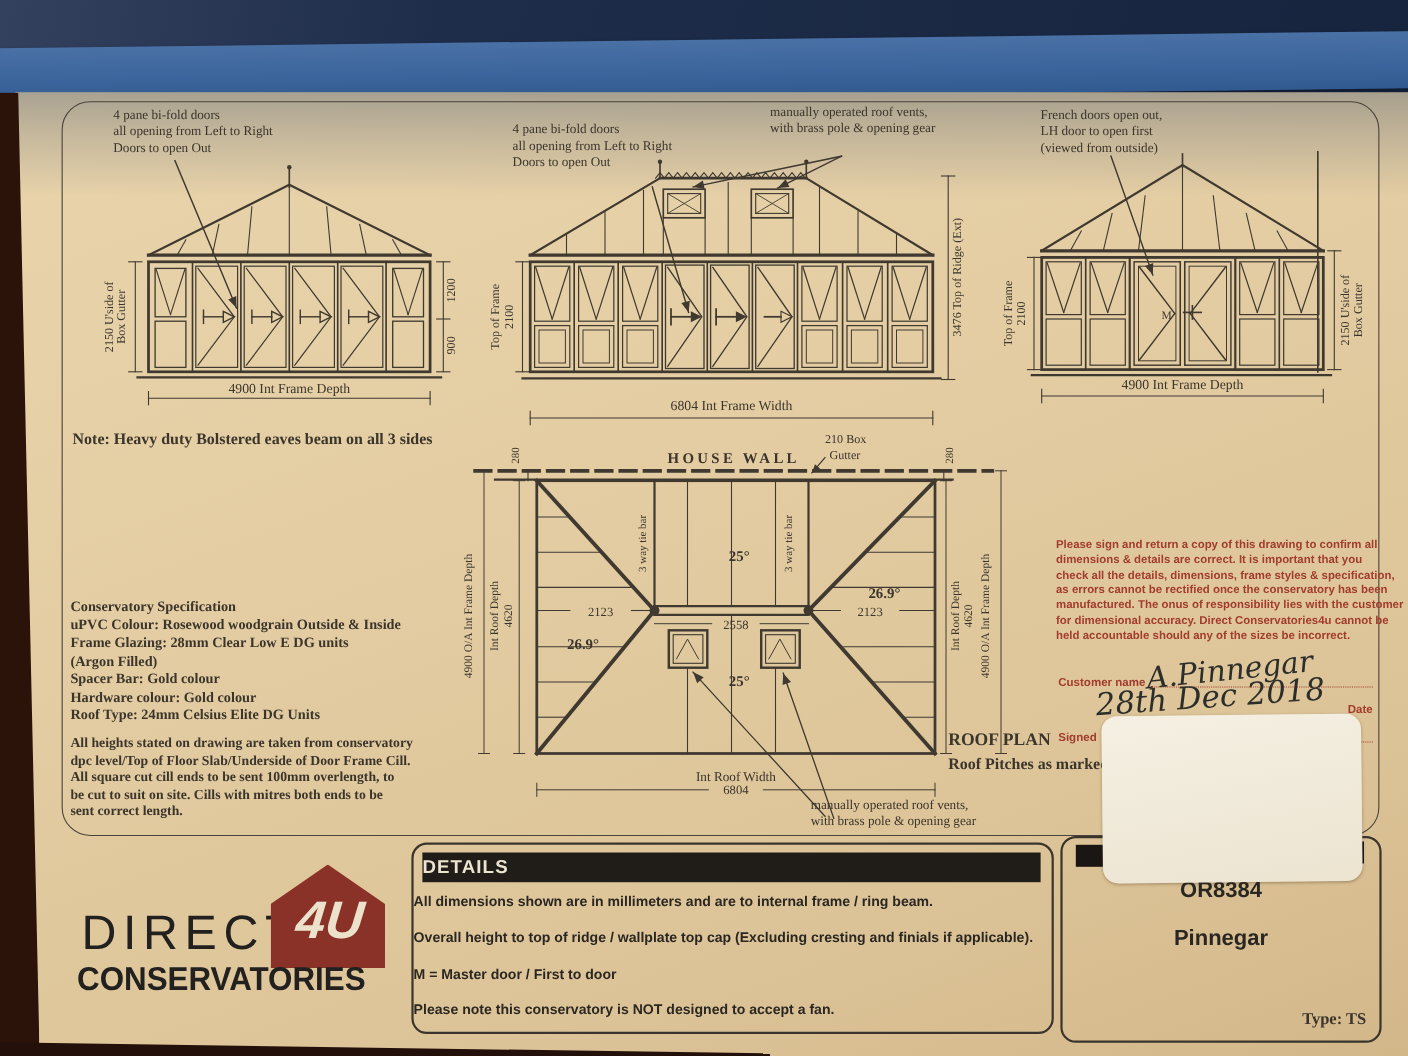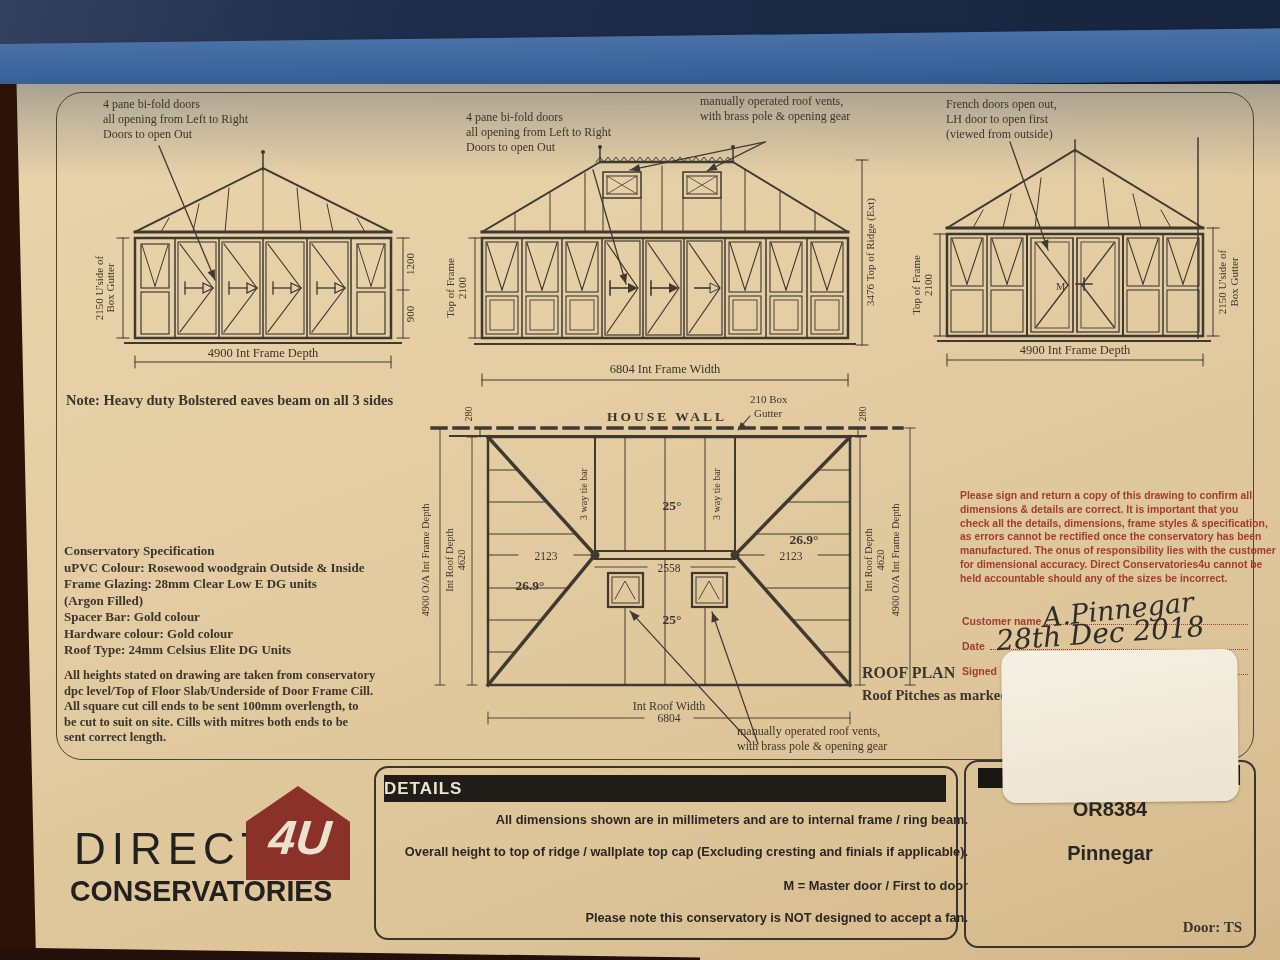--- a/index.html
+++ b/index.html
@@ -31,21 +31,21 @@
           color:#a23c2e;font-size:10.5px;font-weight:bold;}
   .dotrow .leader{flex:1;border-bottom:1.6px dotted #a23c2e;margin:0 0 2px 5px;height:10px;}
   .hand{font-family:"DejaVu Serif",serif;font-style:italic;color:#2c2e2b;}
   .sticker{left:1002px;top:650px;width:236px;height:152px;border-radius:14px;
            background:linear-gradient(170deg,#f5f0e3 0%,#ece4d1 100%);
            transform:rotate(-0.6deg);box-shadow:0 1px 3px rgba(60,40,20,.4);z-index:8;}
   .detailsbox{left:374px;top:766px;width:580px;height:170px;border:2px solid #3a342c;border-radius:14px;}
   .detailshead{left:8px;top:7px;width:562px;height:27px;background:#201d19;color:#ece4d1;
            text-align:left;font-weight:bold;font-size:17px;letter-spacing:1px;line-height:27px;
            font-family:"Liberation Sans",sans-serif;}
-  .dline{left:0;width:100%;text-align:right;font-weight:bold;font-size:12.8px;padding-left:12px;}
+  .dline{left:0;width:100%;text-align:left;font-weight:bold;font-size:12.8px;}
   .orderbox{left:964px;top:760px;width:288px;height:184px;border:2px solid #3a342c;border-radius:14px;}
   .blacksq{width:26px;height:20px;background:#191613;}
   .housebadge{left:246px;top:786px;width:104px;height:94px;background:#8a3128;
            clip-path:polygon(50% 0,100% 38%,100% 100%,0 100%,0 38%);}
 </style>
 </head>
 <body>
 
 <div class="scene">
 
@@ -455,21 +455,21 @@
 check all the details, dimensions, frame styles &amp; specification,
 as errors cannot be rectified once the conservatory has been
 manufactured. The onus of responsibility lies with the customer
 for dimensional accuracy. Direct Conservatories4u cannot be
 held accountable should any of the sizes be incorrect.</div>
 
   <div class="abs dotrow" style="left:962px;top:614px;width:286px;">
     <span>Customer name</span>
       <span class="leader"></span>
   </div>
-  <div class="abs dotrow" style="left:962px;top:639px;width:286px;">
+  <div class="abs dotrow" style="left:962px;top:639px;width:286px;flex-direction:column;">
     <span>Date</span>
       <span class="leader"></span>
   </div>
   <div class="abs dotrow" style="left:962px;top:664px;width:286px;">
     <span>Signed</span>
       <span class="leader"></span>
   </div>
   <div class="abs hand" style="left:1042px;top:594px;font-size:27px;transform:rotate(-6deg);z-index:7;">A.Pinnegar</div>
   <div class="abs hand" style="left:996px;top:617px;font-size:28px;transform:rotate(-4deg);z-index:7;">28th Dec 2018</div>
 
@@ -488,16 +488,16 @@
     <div class="abs dline san" style="top:76px;">Overall height to top of ridge / wallplate top cap (Excluding cresting and finials if applicable).</div>
     <div class="abs dline san" style="top:110px;">M = Master door / First to door</div>
     <div class="abs dline san" style="top:142px;">Please note this conservatory is NOT designed to accept a fan.</div>
   </div>
 
   <div class="abs orderbox">
     <div class="abs blacksq" style="left:12px;top:6px;"></div>
     <div class="abs blacksq" style="left:248px;top:3px;"></div>
     <div class="abs san" style="left:0;top:36px;width:100%;text-align:center;font-size:20px;font-weight:bold;">OR8384</div>
     <div class="abs san" style="left:0;top:80px;width:100%;text-align:center;font-size:20px;font-weight:bold;">Pinnegar</div>
-    <div class="abs ser bold" style="right:12px;bottom:10px;font-size:15px;">Door: TS</div>
+    <div class="abs ser bold" style="right:12px;bottom:10px;font-size:15px;">Type: TS</div>
   </div>
 
 </div>
 
 </body></html>

